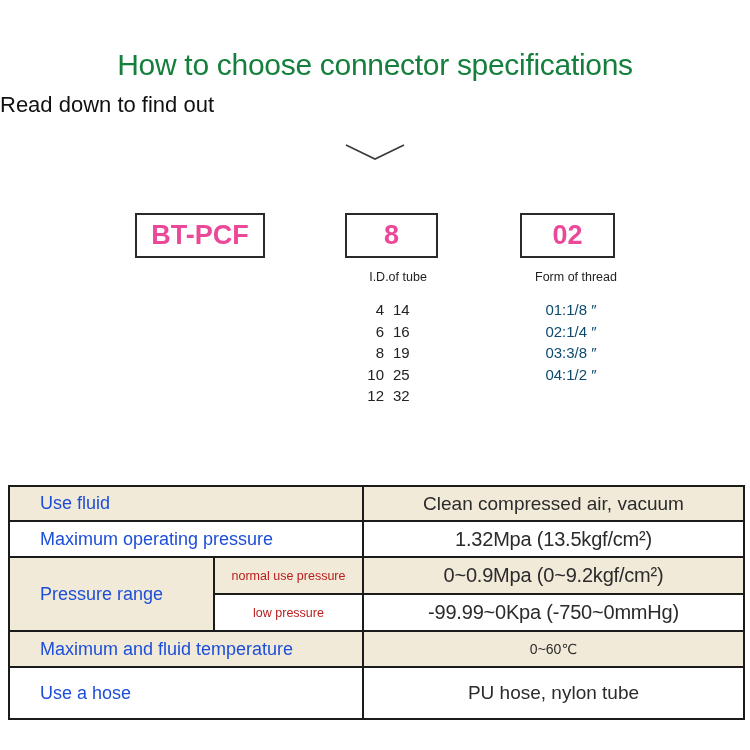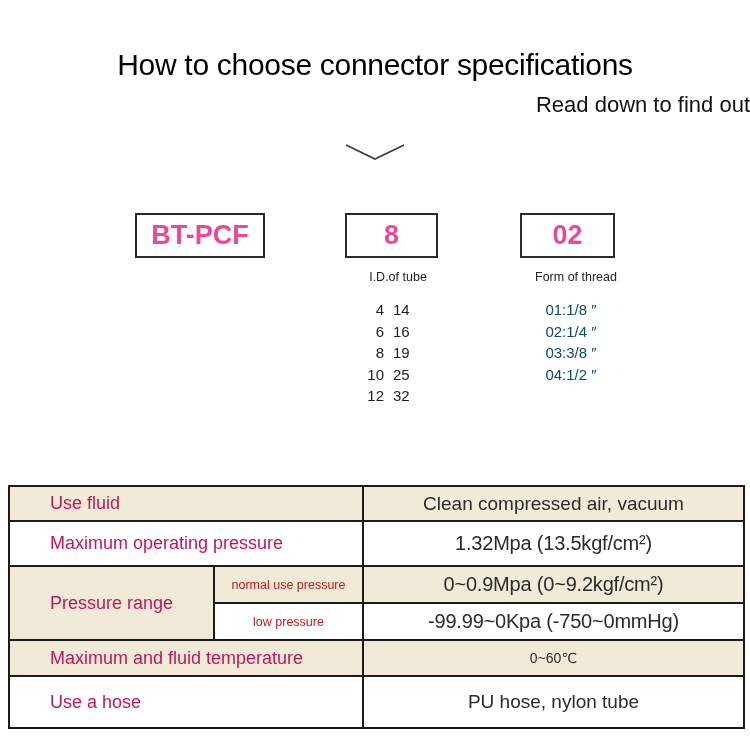--- a/index.html
+++ b/index.html
@@ -15,26 +15,26 @@
   }
 
   
   .title {
     position: absolute;
     top: 48px; left: 0; width: 750px;
     text-align: center;
     font-size: 30px;
     font-weight: 400;
     letter-spacing: -0.3px;
-    color: #000000;
+    color: #15803d;
   }
   .subtitle {
     position: absolute;
     top: 92px; left: 0; width: 750px;
-    text-align: right;
+    text-align: left;
     font-size: 22px;
     color: #111;
   }
   .chevron {
     position: absolute;
     top: 138px; left: 340px;
   }
 
   
   .code-box {
@@ -96,39 +96,39 @@
     border: 2px solid #1b1b1b;
     background: #ffffff;
     overflow: hidden;
     white-space: nowrap;
   }
   .spec-table tr.beige td { background: #f2ead9; }
   .spec-table td.force-white { background: #ffffff; }
 
   .spec-table td.lbl {
     font-size: 18px;
-    color: #be185d;
-    padding-left: 40px;
+    color: #1d4ed8;
+    padding-left: 30px;
     text-align: left;
   }
   .spec-table td.sub {
     font-size: 12.5px;
     color: #b91c1c;
     text-align: center;
   }
   .spec-table td.val {
     text-align: center;
     color: #2b2b2b;
   }
   .val.v-lg { font-size: 19px; }
   .val.v-md { font-size: 20px; letter-spacing: -0.2px; }
   .val.v-sm { font-size: 14px; }
 
   .r1 { height: 35px; }
-  .r2 { height: 45px; }
+  .r2 { height: 36px; }
   .r3 { height: 37px; }
   .r4 { height: 37px; }
   .r5 { height: 36px; }
   .r6 { height: 52px; }
 </style>
 </head>
 <body>
 
 <div class="canvas">
 

